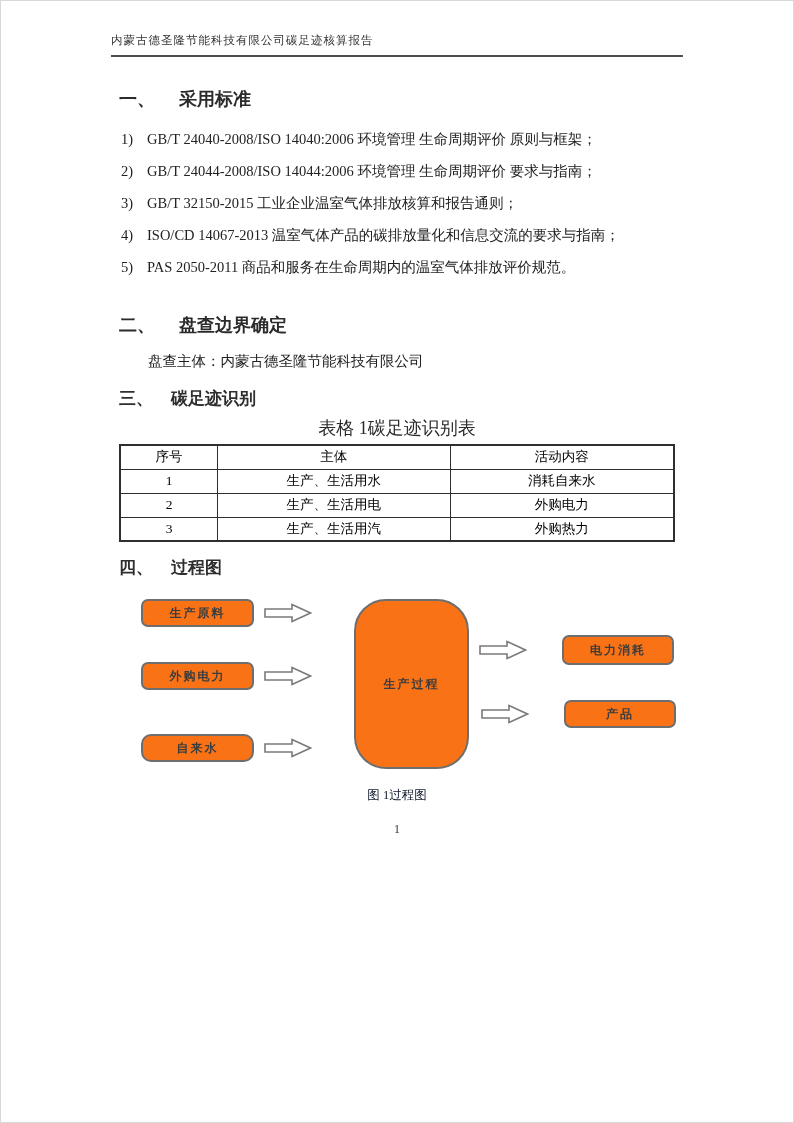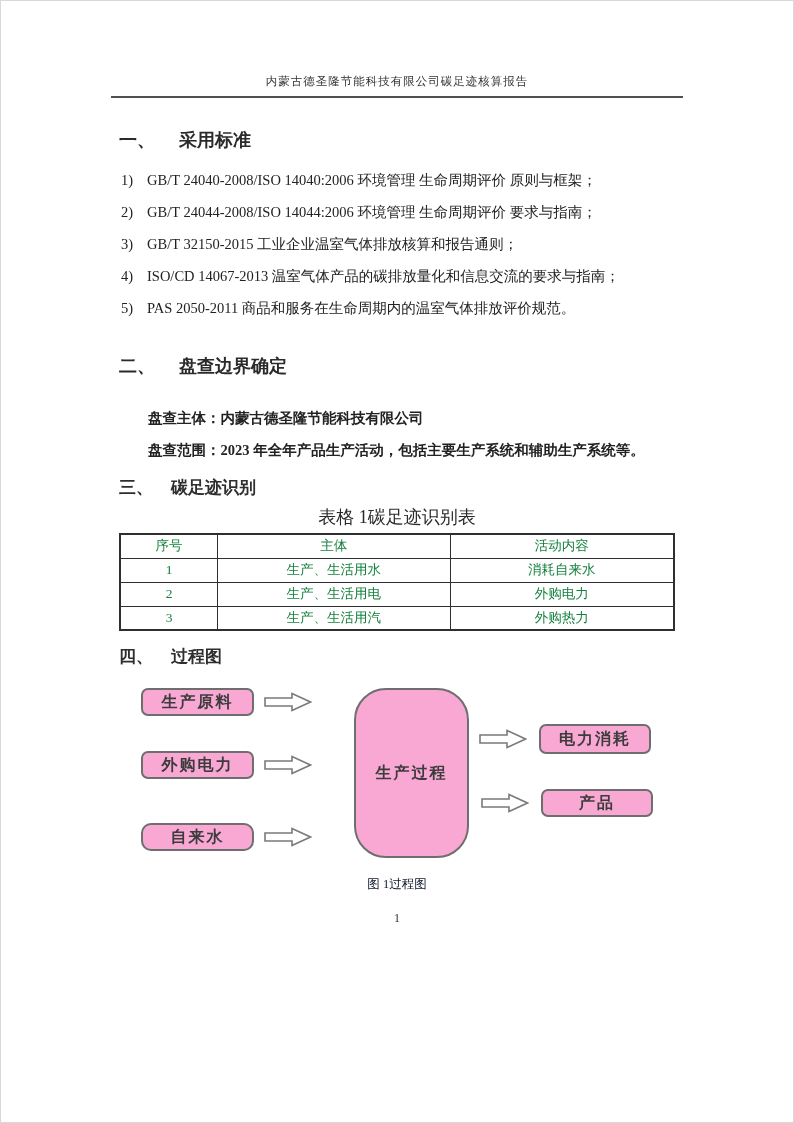--- a/index.html
+++ b/index.html
@@ -12,22 +12,22 @@
     position: relative;
     width: 794px;
     height: 1123px;
     margin: 0 auto;
     background: #ffffff;
     border: 1px solid #d8d8d8;
     overflow: hidden;
   }
   
   .doc-header {
-    margin: 73px 110px 0 110px;
-    text-align: center;
+    margin: 32px 110px 0 110px;
+    text-align: left;
     font-size: 11.5px;
     color: #333;
     letter-spacing: 1px;
     padding-bottom: 7px;
     border-bottom: 2px solid #4f4f4f;
   }
   
   .content { padding: 0 118px; }
 
   .sec-heading {
@@ -63,21 +63,21 @@
     flex: 0 0 28px;
     padding-left: 2px;
     text-align: left;
   }
   .std-item .li-text {
     flex: 1;
     text-align: justify;
   }
 
   
-  .paras { margin-top: 24px; font-weight: bold; }
+  .paras { margin-top: 8px; }
   .paras p {
     font-size: 14.5px;
     line-height: 32px;
     text-indent: 2em;
     text-align: justify;
     color: #222;
   }
 
   
   .tbl-caption {
@@ -85,21 +85,21 @@
     text-align: center;
     font-size: 18px;
     color: #2a2a2a;
   }
   table.id-table {
     width: 100%;
     margin-top: 4px;
     border-collapse: collapse;
     border: 2px solid #2f2f2f;
     font-size: 13.5px;
-    color: #15803d;
+    color: #000000;
   }
   table.id-table th, table.id-table td {
     border: 1px solid #2f2f2f;
     text-align: center;
     font-weight: normal;
     height: 24px;
     line-height: 22px;
     padding: 0 4px;
   }
   .col-no   { width: 17.6%; }
@@ -110,31 +110,31 @@
   .diagram {
     position: relative;
     margin-top: 16px;
     height: 178px;
     font-family: "Liberation Sans", "DejaVu Sans", sans-serif;
   }
   .d-box {
     position: absolute;
     border: 2px solid #6e6e6e;
     border-radius: 7px;
-    background: #f9a8d4;
+    background: #f97316;
     display: flex;
     align-items: center;
     justify-content: center;
-    font-size: 16px;
+    font-size: 12px;
     font-weight: bold;
     color: #3c3c3c;
     letter-spacing: 2px;
   }
   .d-box.small { width: 113px; height: 28px; }
-  .d-box.out   { width: 112px; }
+  .d-box.out   { width: 112px; margin-left: 23px; }
   .d-box.center {
     width: 115px; height: 170px;
     border-radius: 32px;
   }
   .d-arrow { position: absolute; width: 48px; height: 20px; }
   .d-arrow svg { display: block; width: 100%; height: 100%; }
 
   
   .fig-caption {
     margin-top: 14px;
@@ -188,21 +188,20 @@
       </div>
     </div>
 
     <div class="sec-heading sans">
       <span class="sec-num">二、</span>
       <span>盘查边界确定</span>
     </div>
 
     <div class="paras">
       <p>盘查主体：内蒙古德圣隆节能科技有限公司</p>
-      <p>盘查范围：2023 年全年产品生产活动，包括主要生产系统和辅助生产系统等。</p>
     </div>
 
     <div class="sec-heading serif">
       <span class="sec-num">三、</span>
       <span>碳足迹识别</span>
     </div>
 
     <div class="tbl-caption">表格 1碳足迹识别表</div>
 
     <table class="id-table">

